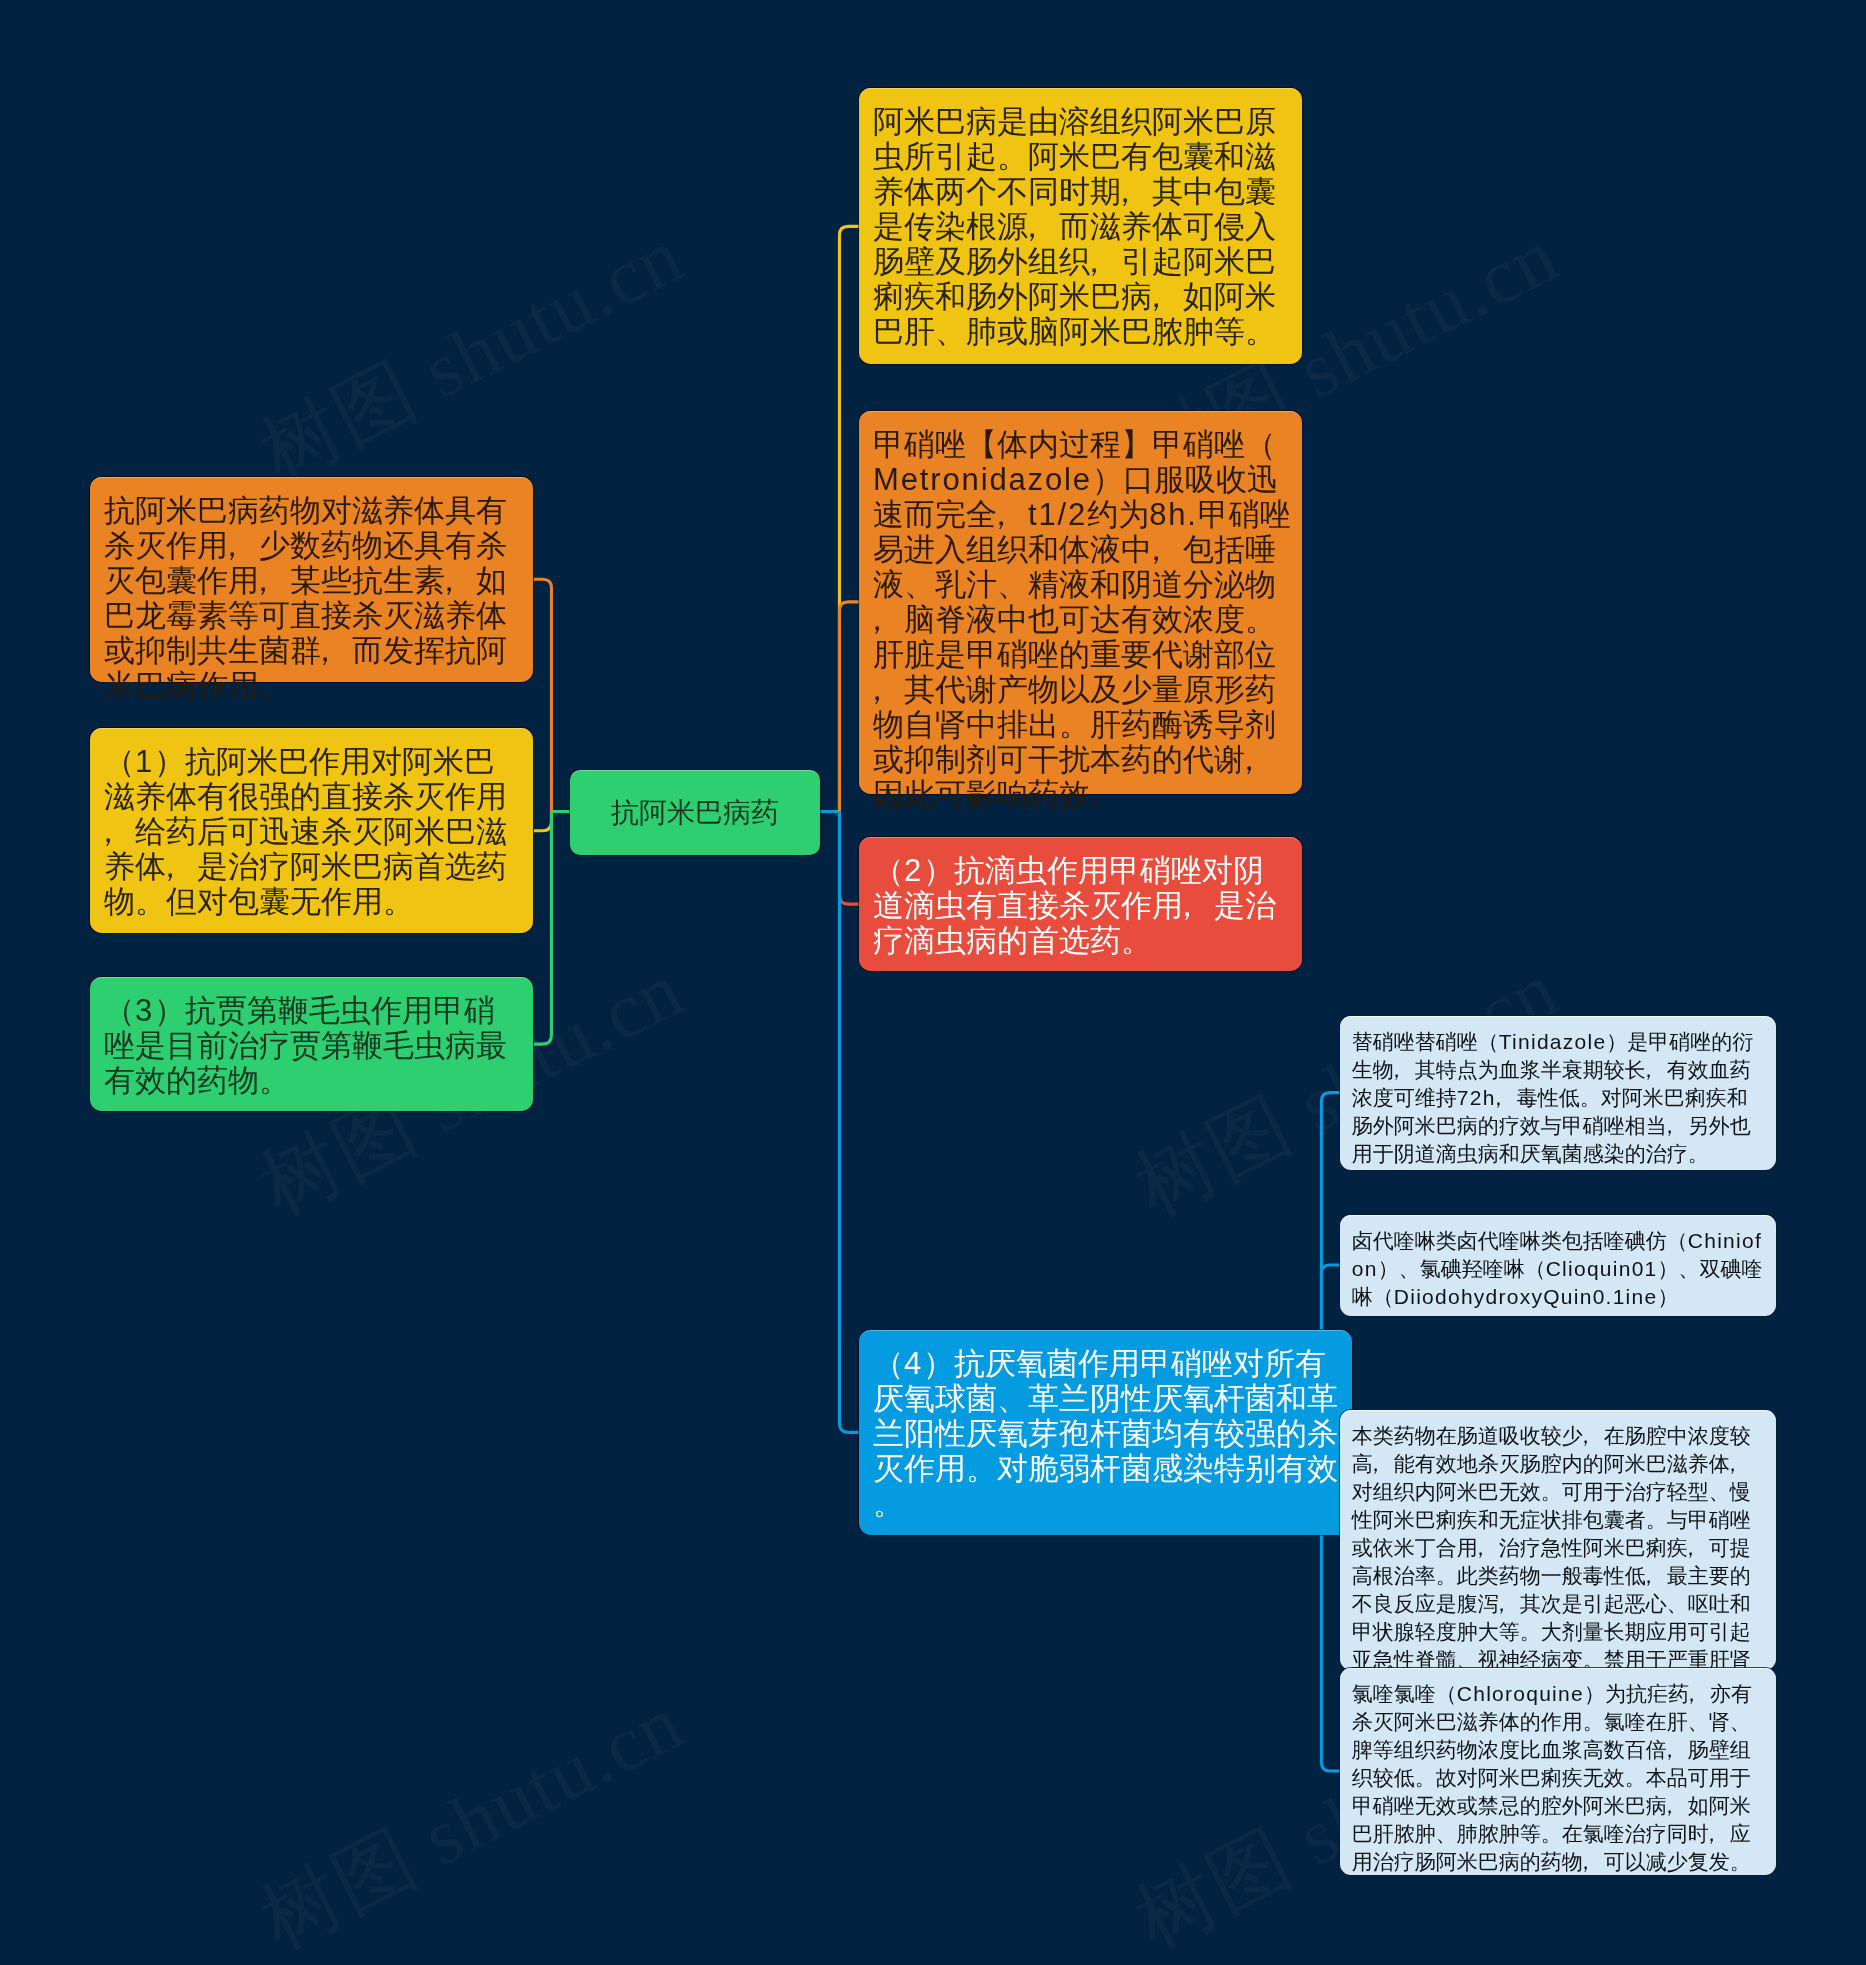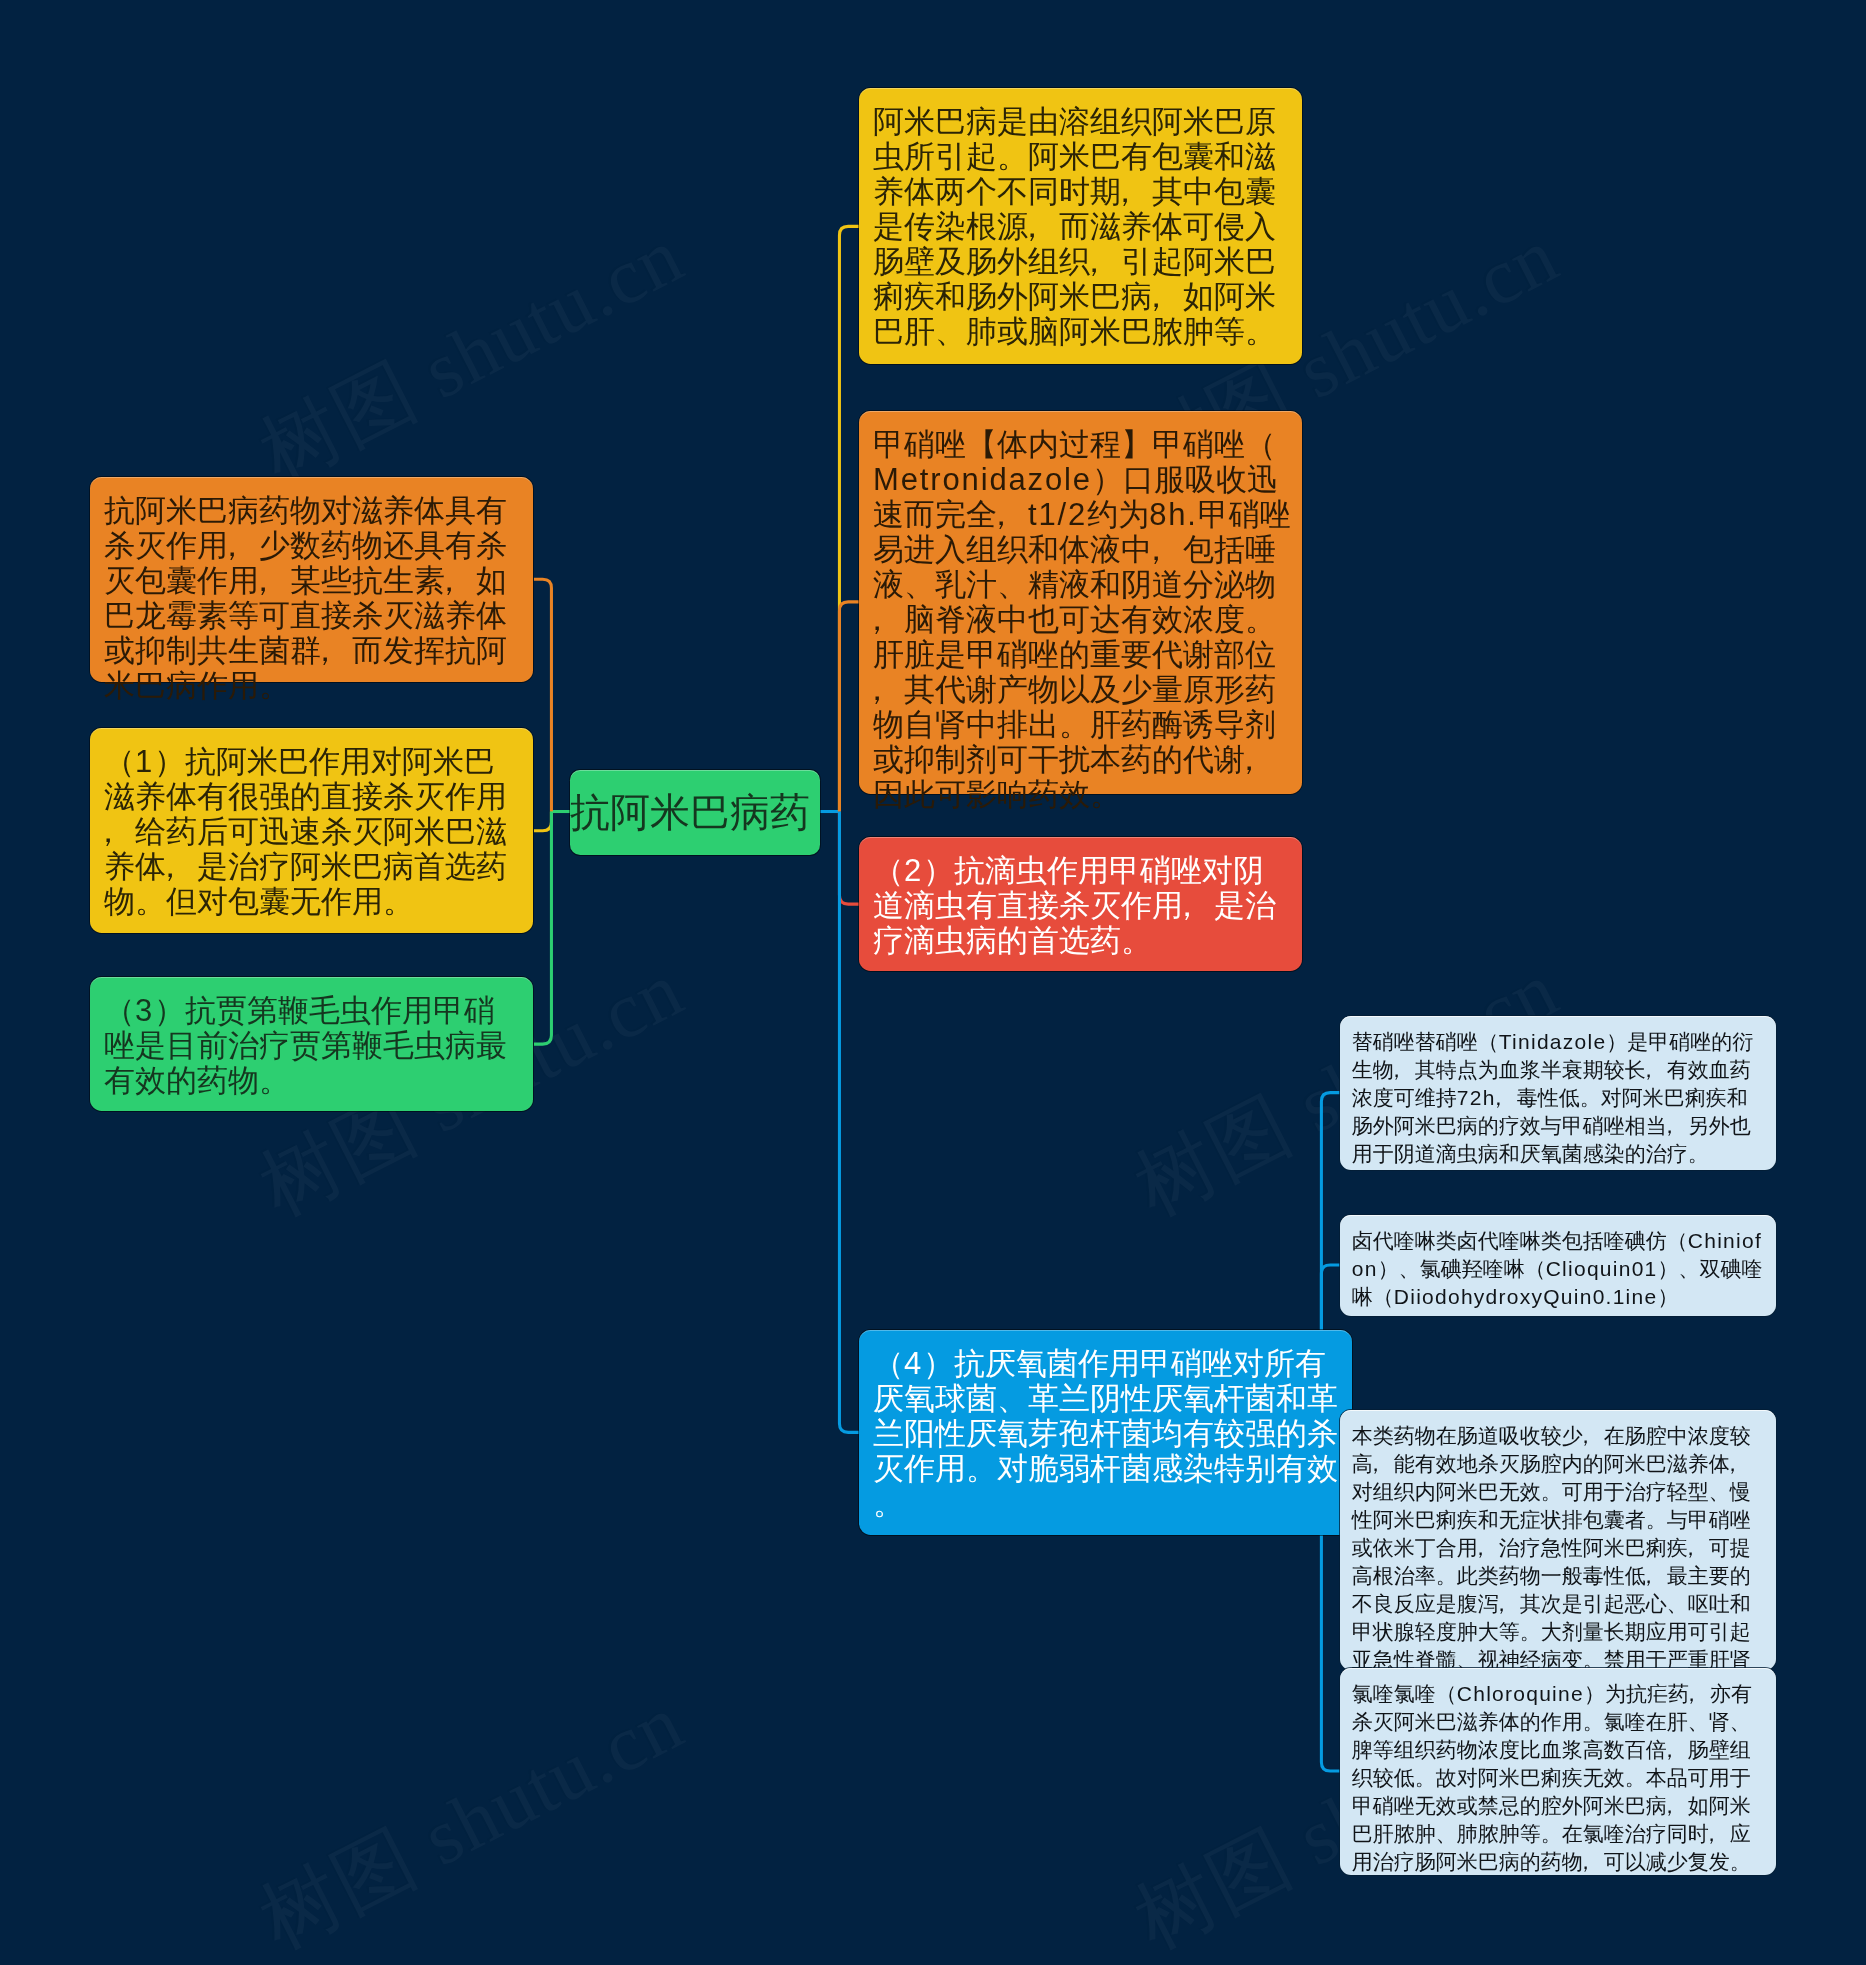--- a/index.html
+++ b/index.html
@@ -18,21 +18,21 @@
       font-family:"Liberation Serif","DejaVu Serif",serif;letter-spacing:1.5px;
       text-shadow:-1.8px -1.8px 0 rgba(0,0,0,.8);}
   svg#links{position:absolute;left:0;top:0;width:1867px;height:1965px;}
   .node{position:absolute;box-sizing:border-box;border-radius:11.7px;
         box-shadow:0 0 0 0.9px rgba(0,0,0,.5), inset 0 0.9px 0 rgba(255,255,255,.3);}
   .node .tx{display:block;box-sizing:border-box;
             padding:16.3px 10.2px 13.4px 14px;
             font-size:31px;line-height:35px;
             line-break:anywhere;word-break:break-word;}
   .node.root{border-radius:10.2px;}
-  .node.root .tx{padding:0;font-size:40px;line-height:85px;letter-spacing:0;}
+  .node.root .tx{padding:0;font-size:28px;line-height:85px;text-align:center;letter-spacing:0;}
   .node.sub{border-radius:11px;box-shadow:0 0 0 0.9px rgba(4,30,52,.8), inset 0 0.9px 0 rgba(255,255,255,.75);
              background-image:linear-gradient(180deg,rgba(255,255,255,.32),rgba(255,255,255,0) 60%);}
   .node.sub .tx{padding:11.7px 11.8px 11.7px 11.8px;font-size:21px;line-height:28px;}
   .lat{font-style:normal;letter-spacing:.06em;}
   
   .pn{font-style:normal;display:inline-block;width:1em;}
   .pn>b{font-weight:inherit;display:inline-block;transform:translateX(-.375em);}
 </style>
 </head>
 <body>

